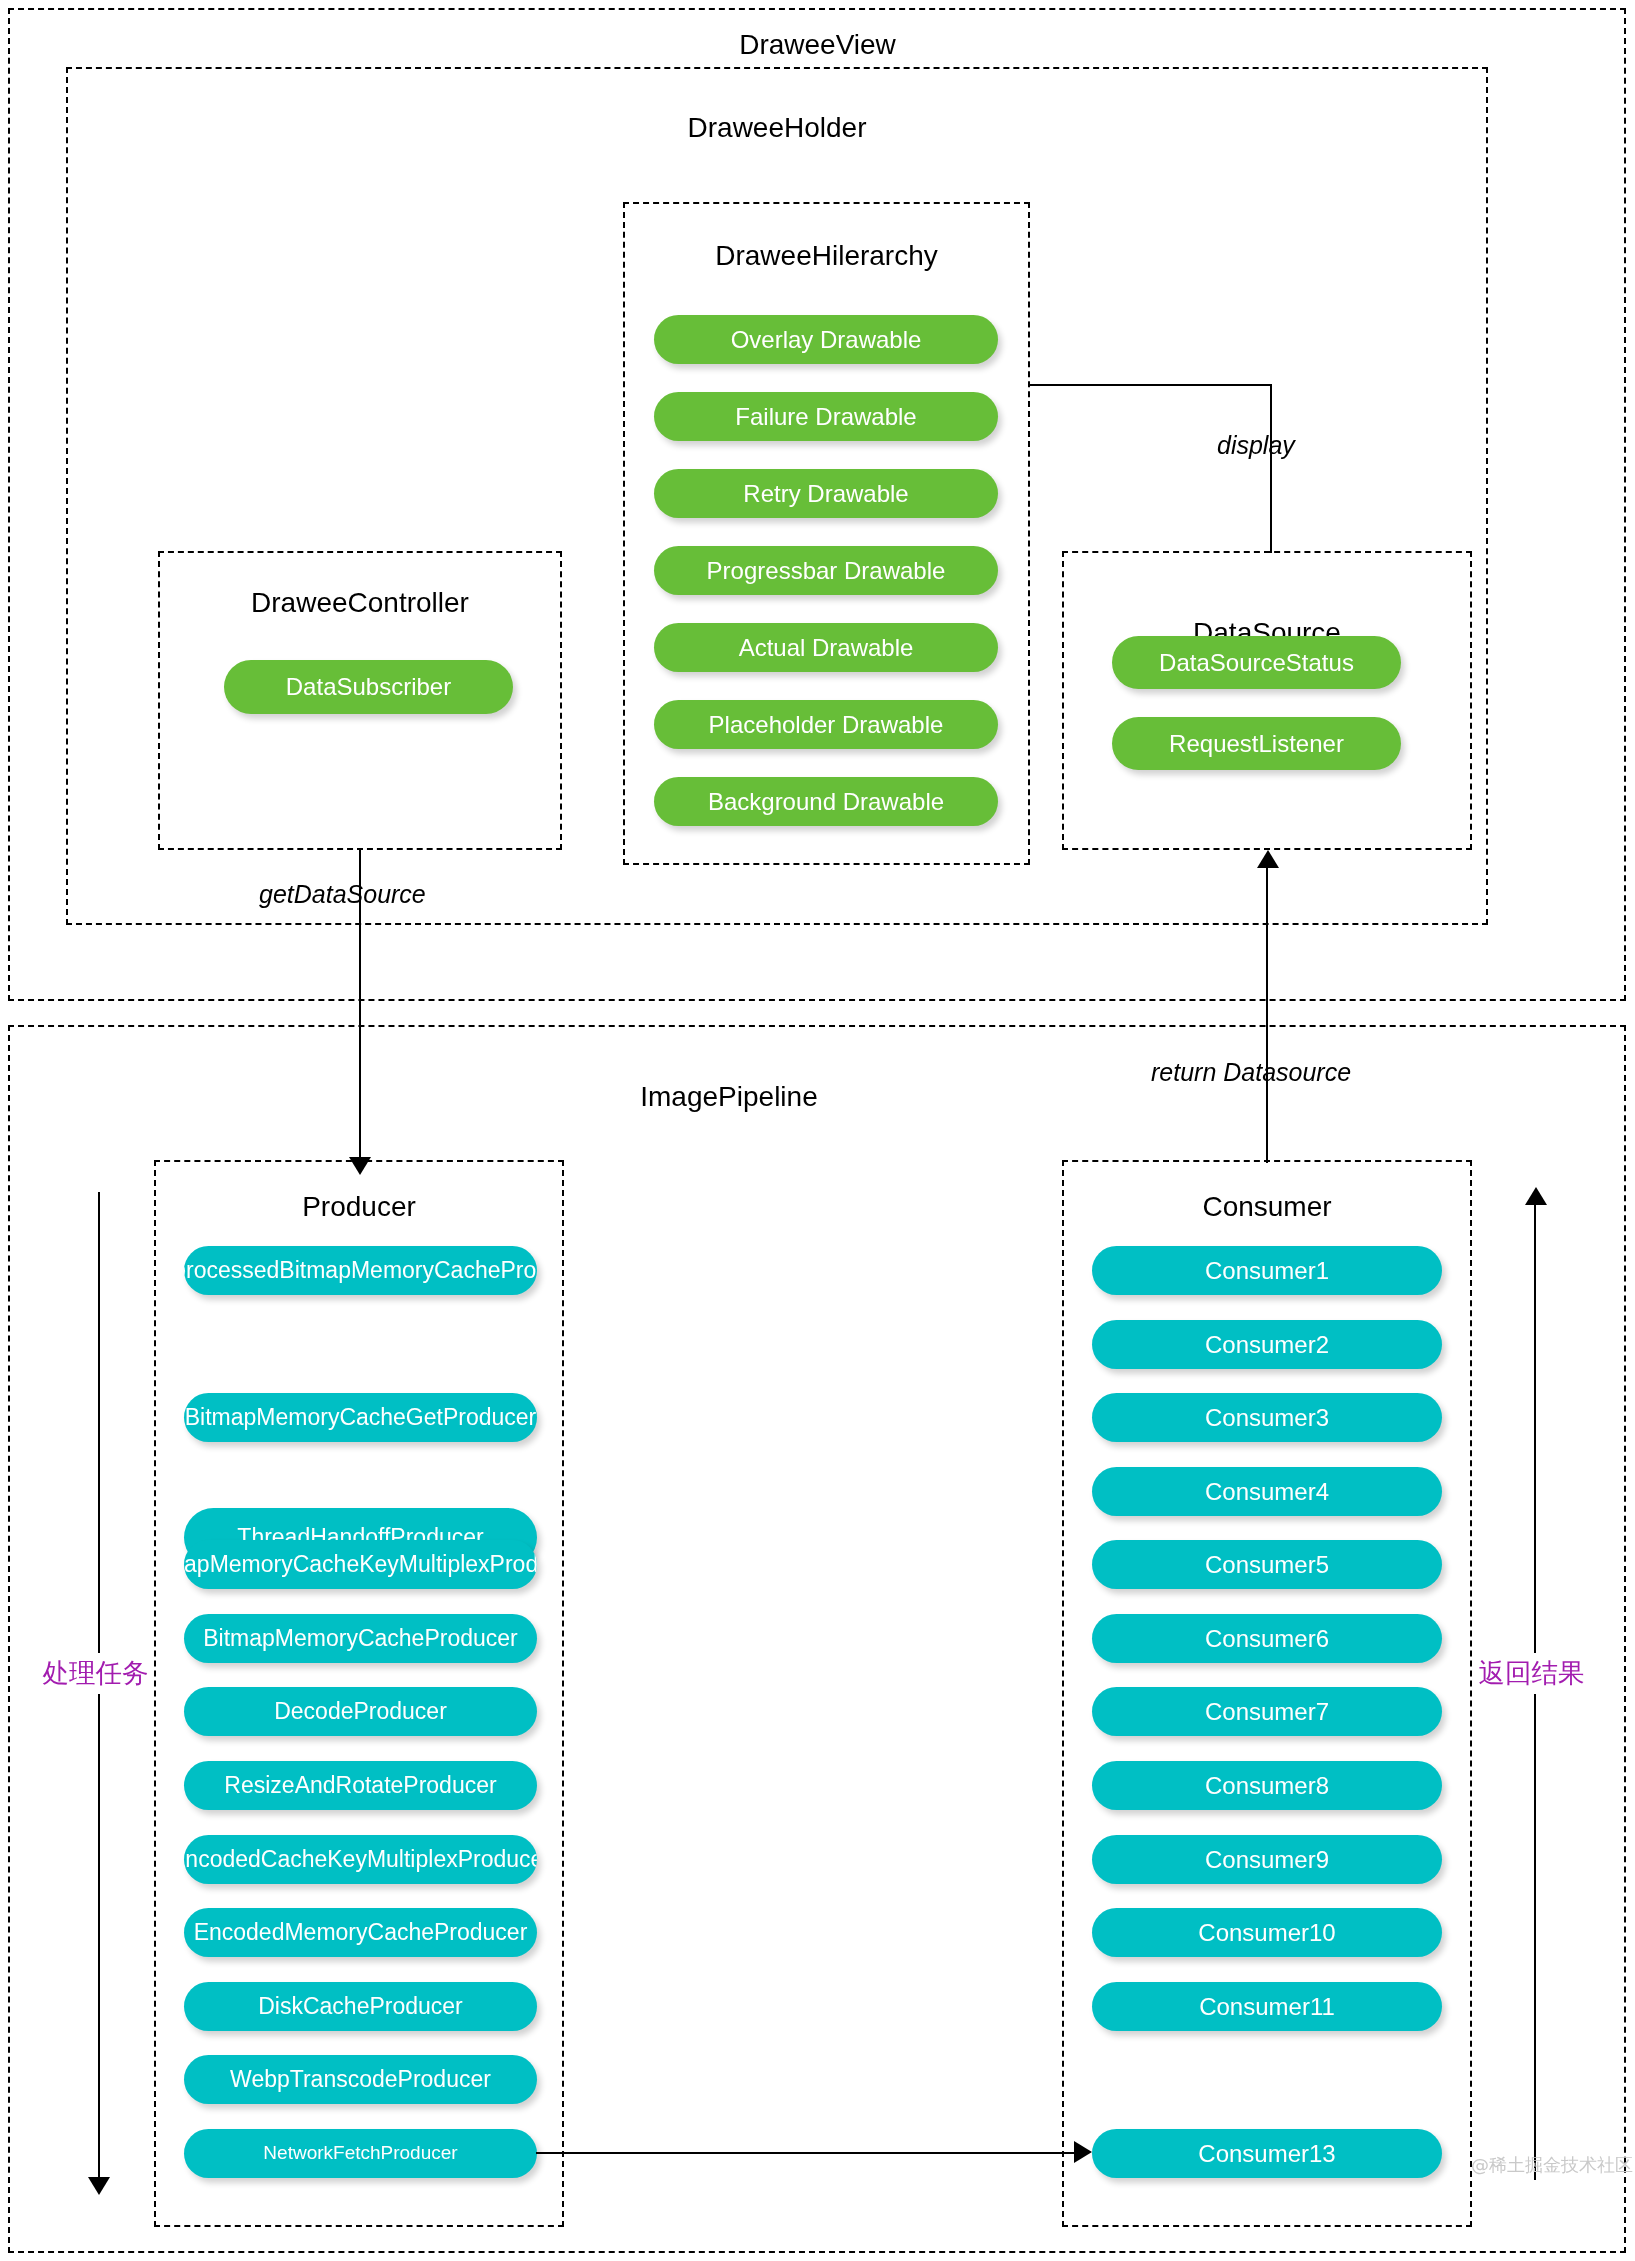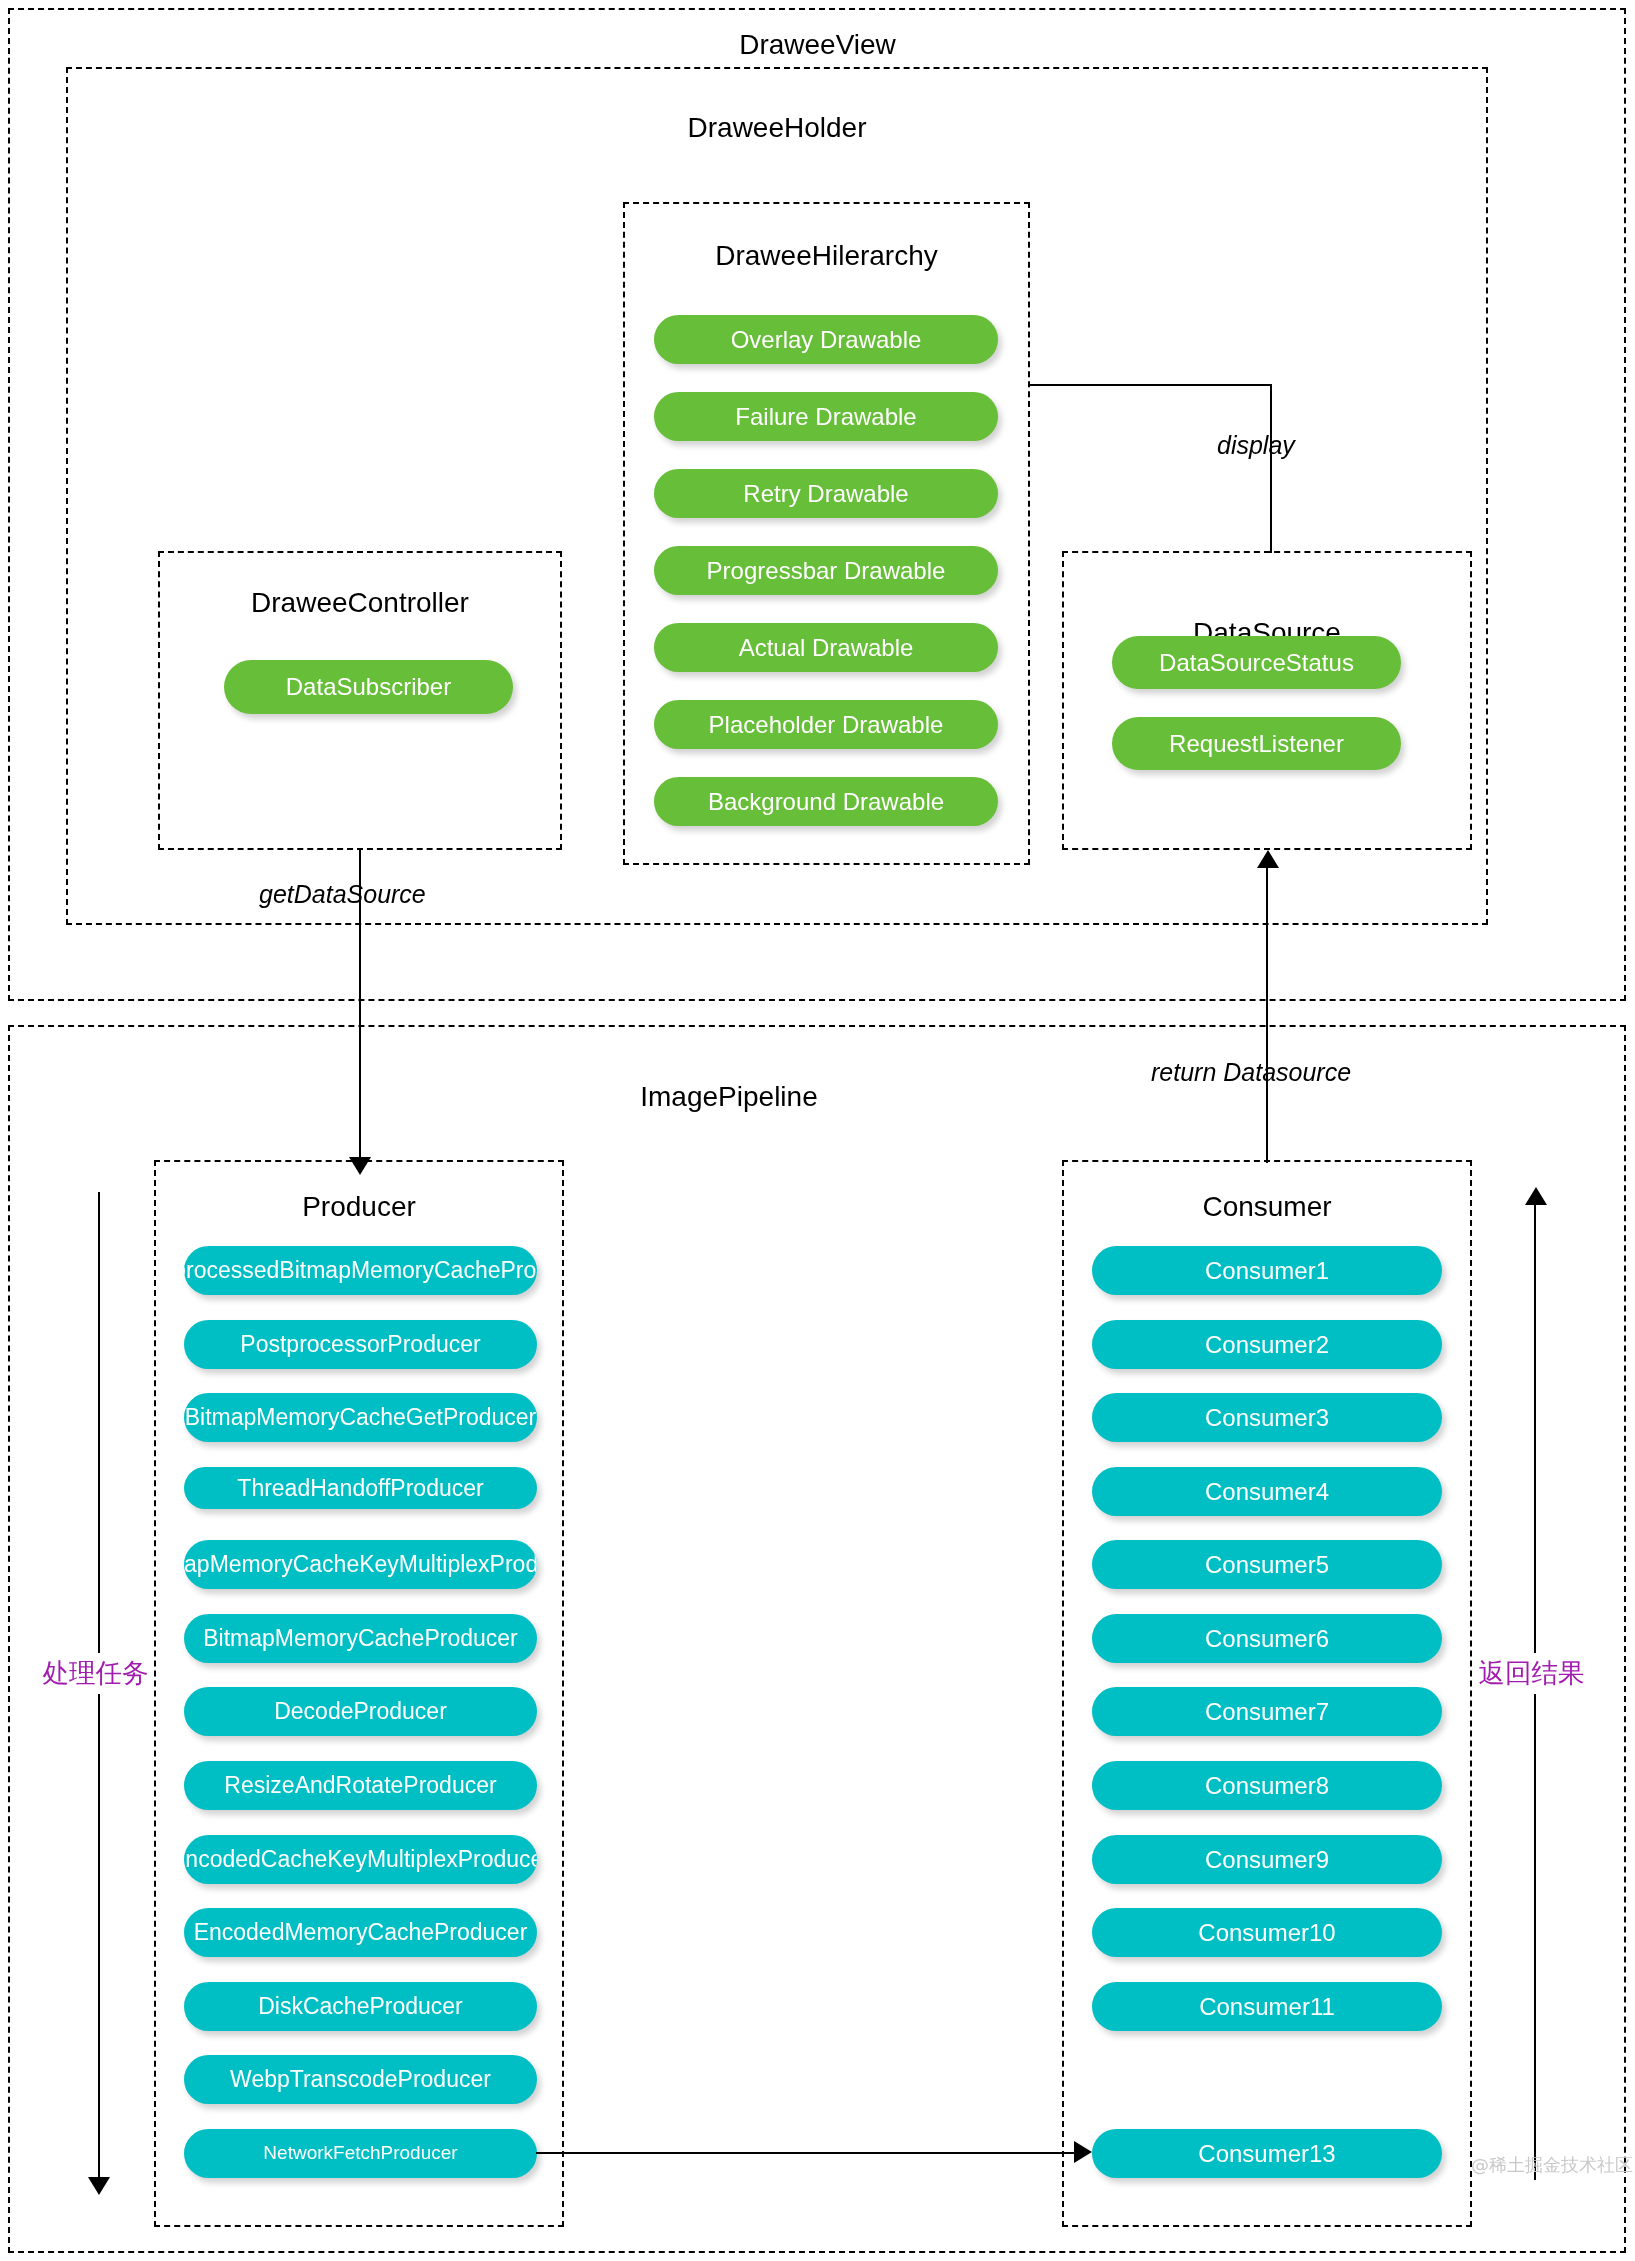--- a/index.html
+++ b/index.html
@@ -153,23 +153,22 @@
   <div class="arrow-up" style="left:1257px; top:850px;"></div>
   <div class="edge-label" style="left:1151px; top:1058px;">return Datasource</div>
 
   <div class="dashbox" style="left:8.4px; top:1025px; width:1618px; height:1228px;"></div>
   <div class="boxlabel" style="left:0px; top:1082px; width:1458px;">ImagePipeline</div>
 
   <div class="dashbox" style="left:154px; top:1160px; width:410px; height:1067px;"></div>
   <div class="boxlabel" style="left:154px; top:1192px; width:410px;">Producer</div>
 
   <div class="pill teal" style="left:184px; top:1246px; width:353px; height:49px; font-size:23px;">PostprocessedBitmapMemoryCacheProducer</div>
-  <div class="pill teal" style="left:184px; top:1320px; width:353px; height:49px; font-size:23px;">PostprocessorProducer</div>
   <div class="pill teal" style="left:184px; top:1393px; width:353px; height:49px; font-size:23px;">BitmapMemoryCacheGetProducer</div>
-  <div class="pill teal" style="left:184px; top:1467px; width:353px; height:42px; font-size:23px;">ThreadHandoffProducer</div>
+  <div class="pill teal" style="left:184px; top:1508px; width:353px; height:59px; font-size:23px;">ThreadHandoffProducer</div>
   <div class="pill teal" style="left:184px; top:1540px; width:353px; height:49px; font-size:23px;">BitmapMemoryCacheKeyMultiplexProducer</div>
   <div class="pill teal" style="left:184px; top:1614px; width:353px; height:49px; font-size:23px;">BitmapMemoryCacheProducer</div>
   <div class="pill teal" style="left:184px; top:1687px; width:353px; height:49px; font-size:23px;">DecodeProducer</div>
   <div class="pill teal" style="left:184px; top:1761px; width:353px; height:49px; font-size:23px;">ResizeAndRotateProducer</div>
   <div class="pill teal" style="left:184px; top:1835px; width:353px; height:49px; font-size:23px;">EncodedCacheKeyMultiplexProducer</div>
   <div class="pill teal" style="left:184px; top:1908px; width:353px; height:49px; font-size:23px;">EncodedMemoryCacheProducer</div>
   <div class="pill teal" style="left:184px; top:1982px; width:353px; height:49px; font-size:23px;">DiskCacheProducer</div>
   <div class="pill teal" style="left:184px; top:2055px; width:353px; height:49px; font-size:23px;">WebpTranscodeProducer</div>
   <div class="pill teal" style="left:184px; top:2129px; width:353px; height:49px; font-size:19px;">NetworkFetchProducer</div>
 

